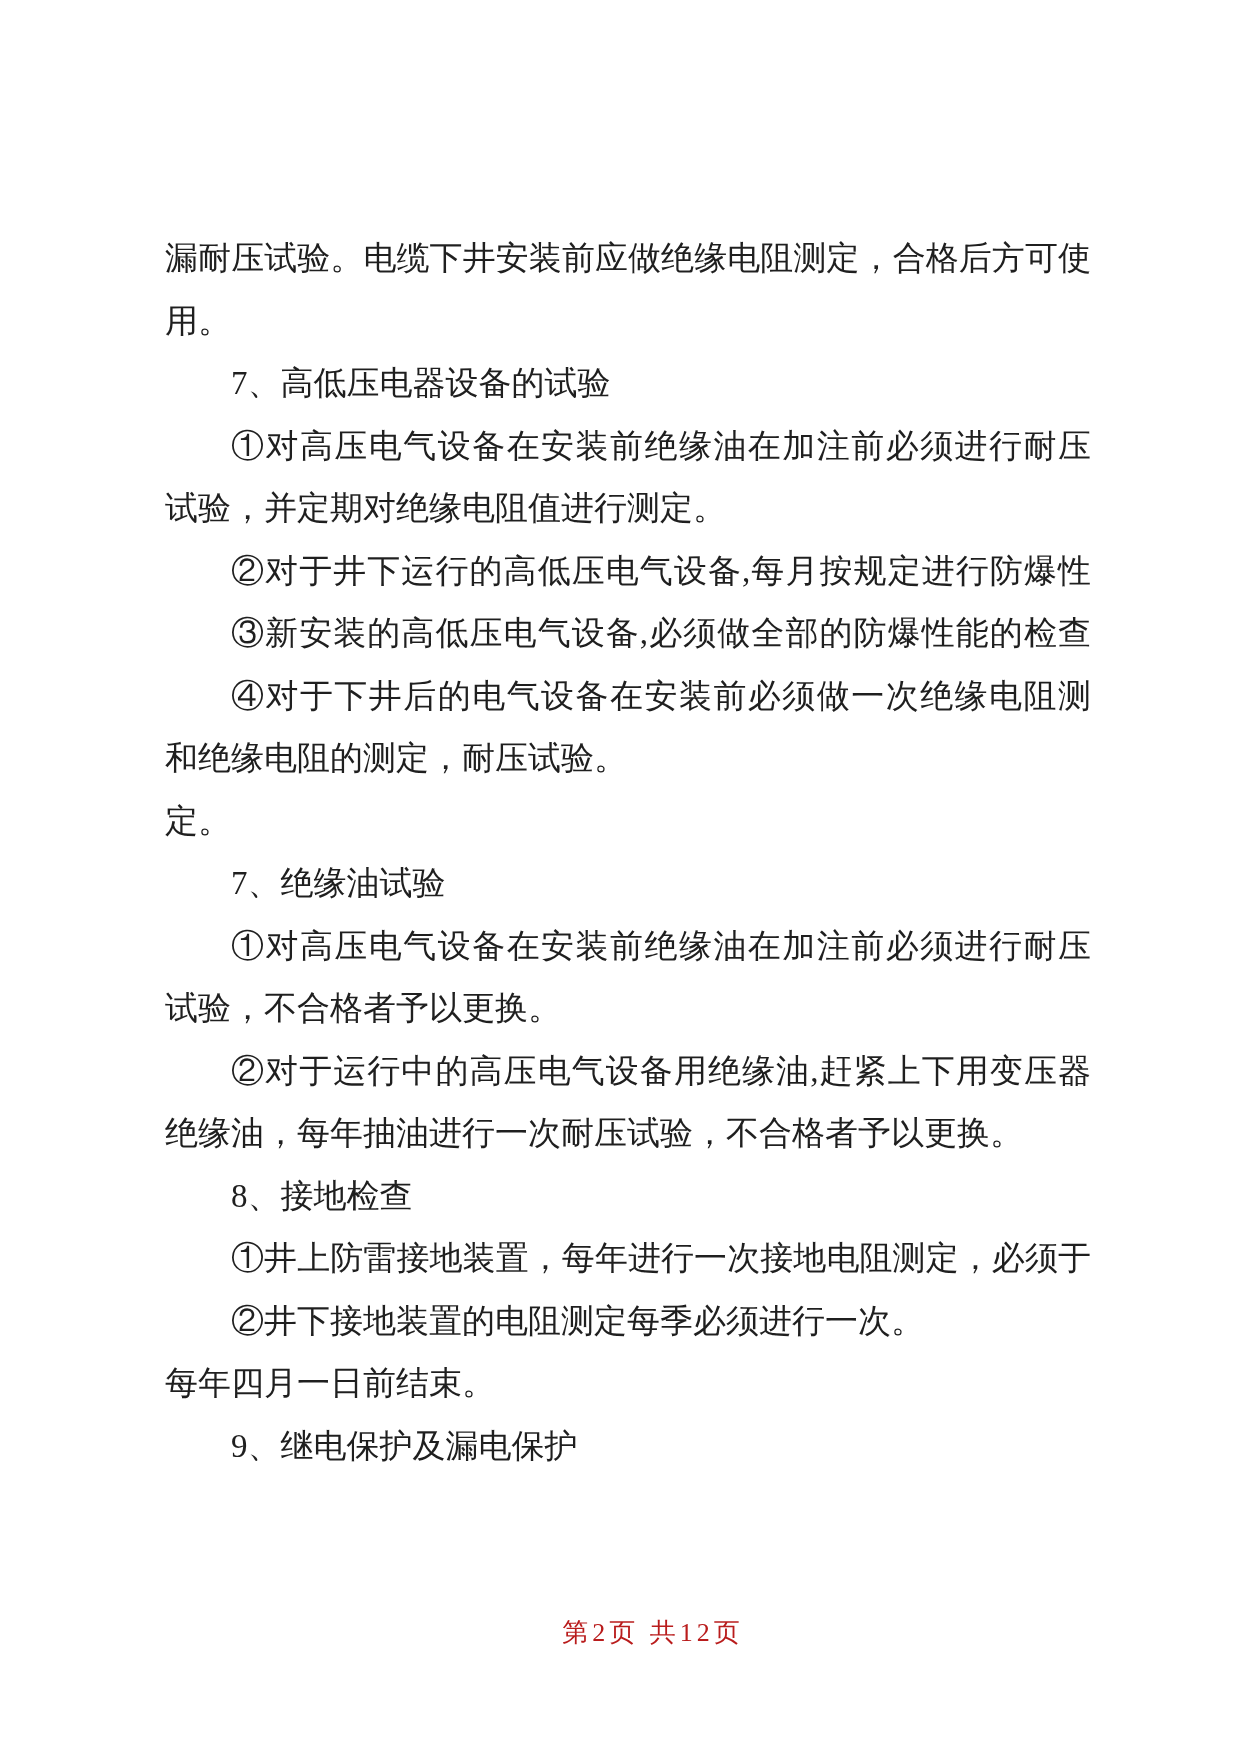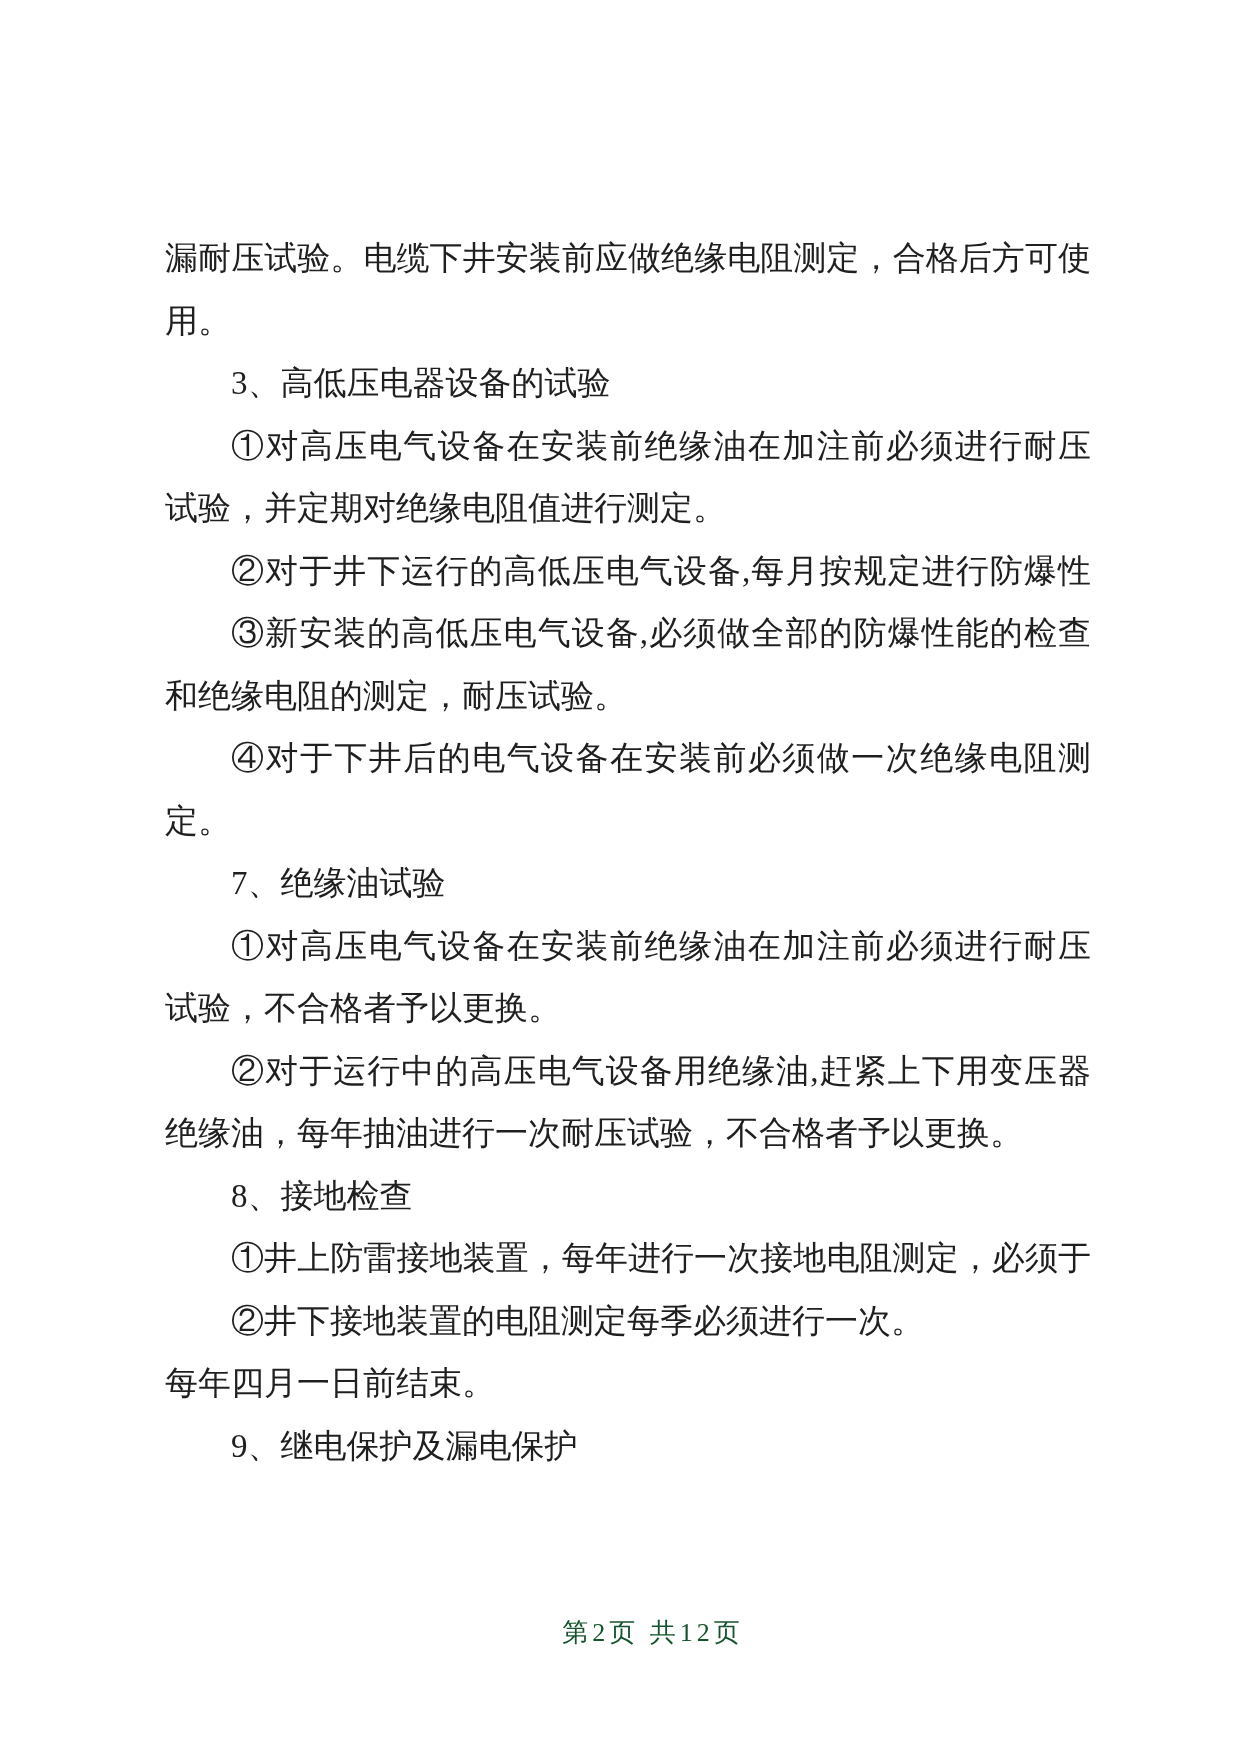--- a/index.html
+++ b/index.html
@@ -38,38 +38,38 @@
   }
   .footer {
     position: absolute;
     top: 1617px;
     left: 653px;
     transform: translateX(-50%);
     font-size: 26px;
     line-height: 32px;
     letter-spacing: 4px;
     white-space: nowrap;
-    color: #14532d;
+    color: #b91c1c;
     text-align: right;
   }
 </style>
 </head>
 <body>
 
 <div class="page">
   <div class="content">
     <div class="line fill">漏耐压试验。电缆下井安装前应做绝缘电阻测定，合格后方可使</div>
     <div class="line">用。</div>
-    <div class="line indent">3、高低压电器设备的试验</div>
+    <div class="line indent">7、高低压电器设备的试验</div>
     <div class="line indent fill">①对高压电气设备在安装前绝缘油在加注前必须进行耐压</div>
     <div class="line">试验，并定期对绝缘电阻值进行测定。</div>
     <div class="line indent fill">②对于井下运行的高低压电气设备,每月按规定进行防爆性</div>
     <div class="line indent fill">③新安装的高低压电气设备,必须做全部的防爆性能的检查</div>
+    <div class="line indent fill">④对于下井后的电气设备在安装前必须做一次绝缘电阻测</div>
     <div class="line">和绝缘电阻的测定，耐压试验。</div>
-    <div class="line indent fill">④对于下井后的电气设备在安装前必须做一次绝缘电阻测</div>
     <div class="line">定。</div>
     <div class="line indent">7、绝缘油试验</div>
     <div class="line indent fill">①对高压电气设备在安装前绝缘油在加注前必须进行耐压</div>
     <div class="line">试验，不合格者予以更换。</div>
     <div class="line indent fill">②对于运行中的高压电气设备用绝缘油,赶紧上下用变压器</div>
     <div class="line">绝缘油，每年抽油进行一次耐压试验，不合格者予以更换。</div>
     <div class="line indent">8、接地检查</div>
     <div class="line indent fill">①井上防雷接地装置，每年进行一次接地电阻测定，必须于</div>
     <div class="line indent">②井下接地装置的电阻测定每季必须进行一次。</div>
     <div class="line">每年四月一日前结束。</div>

